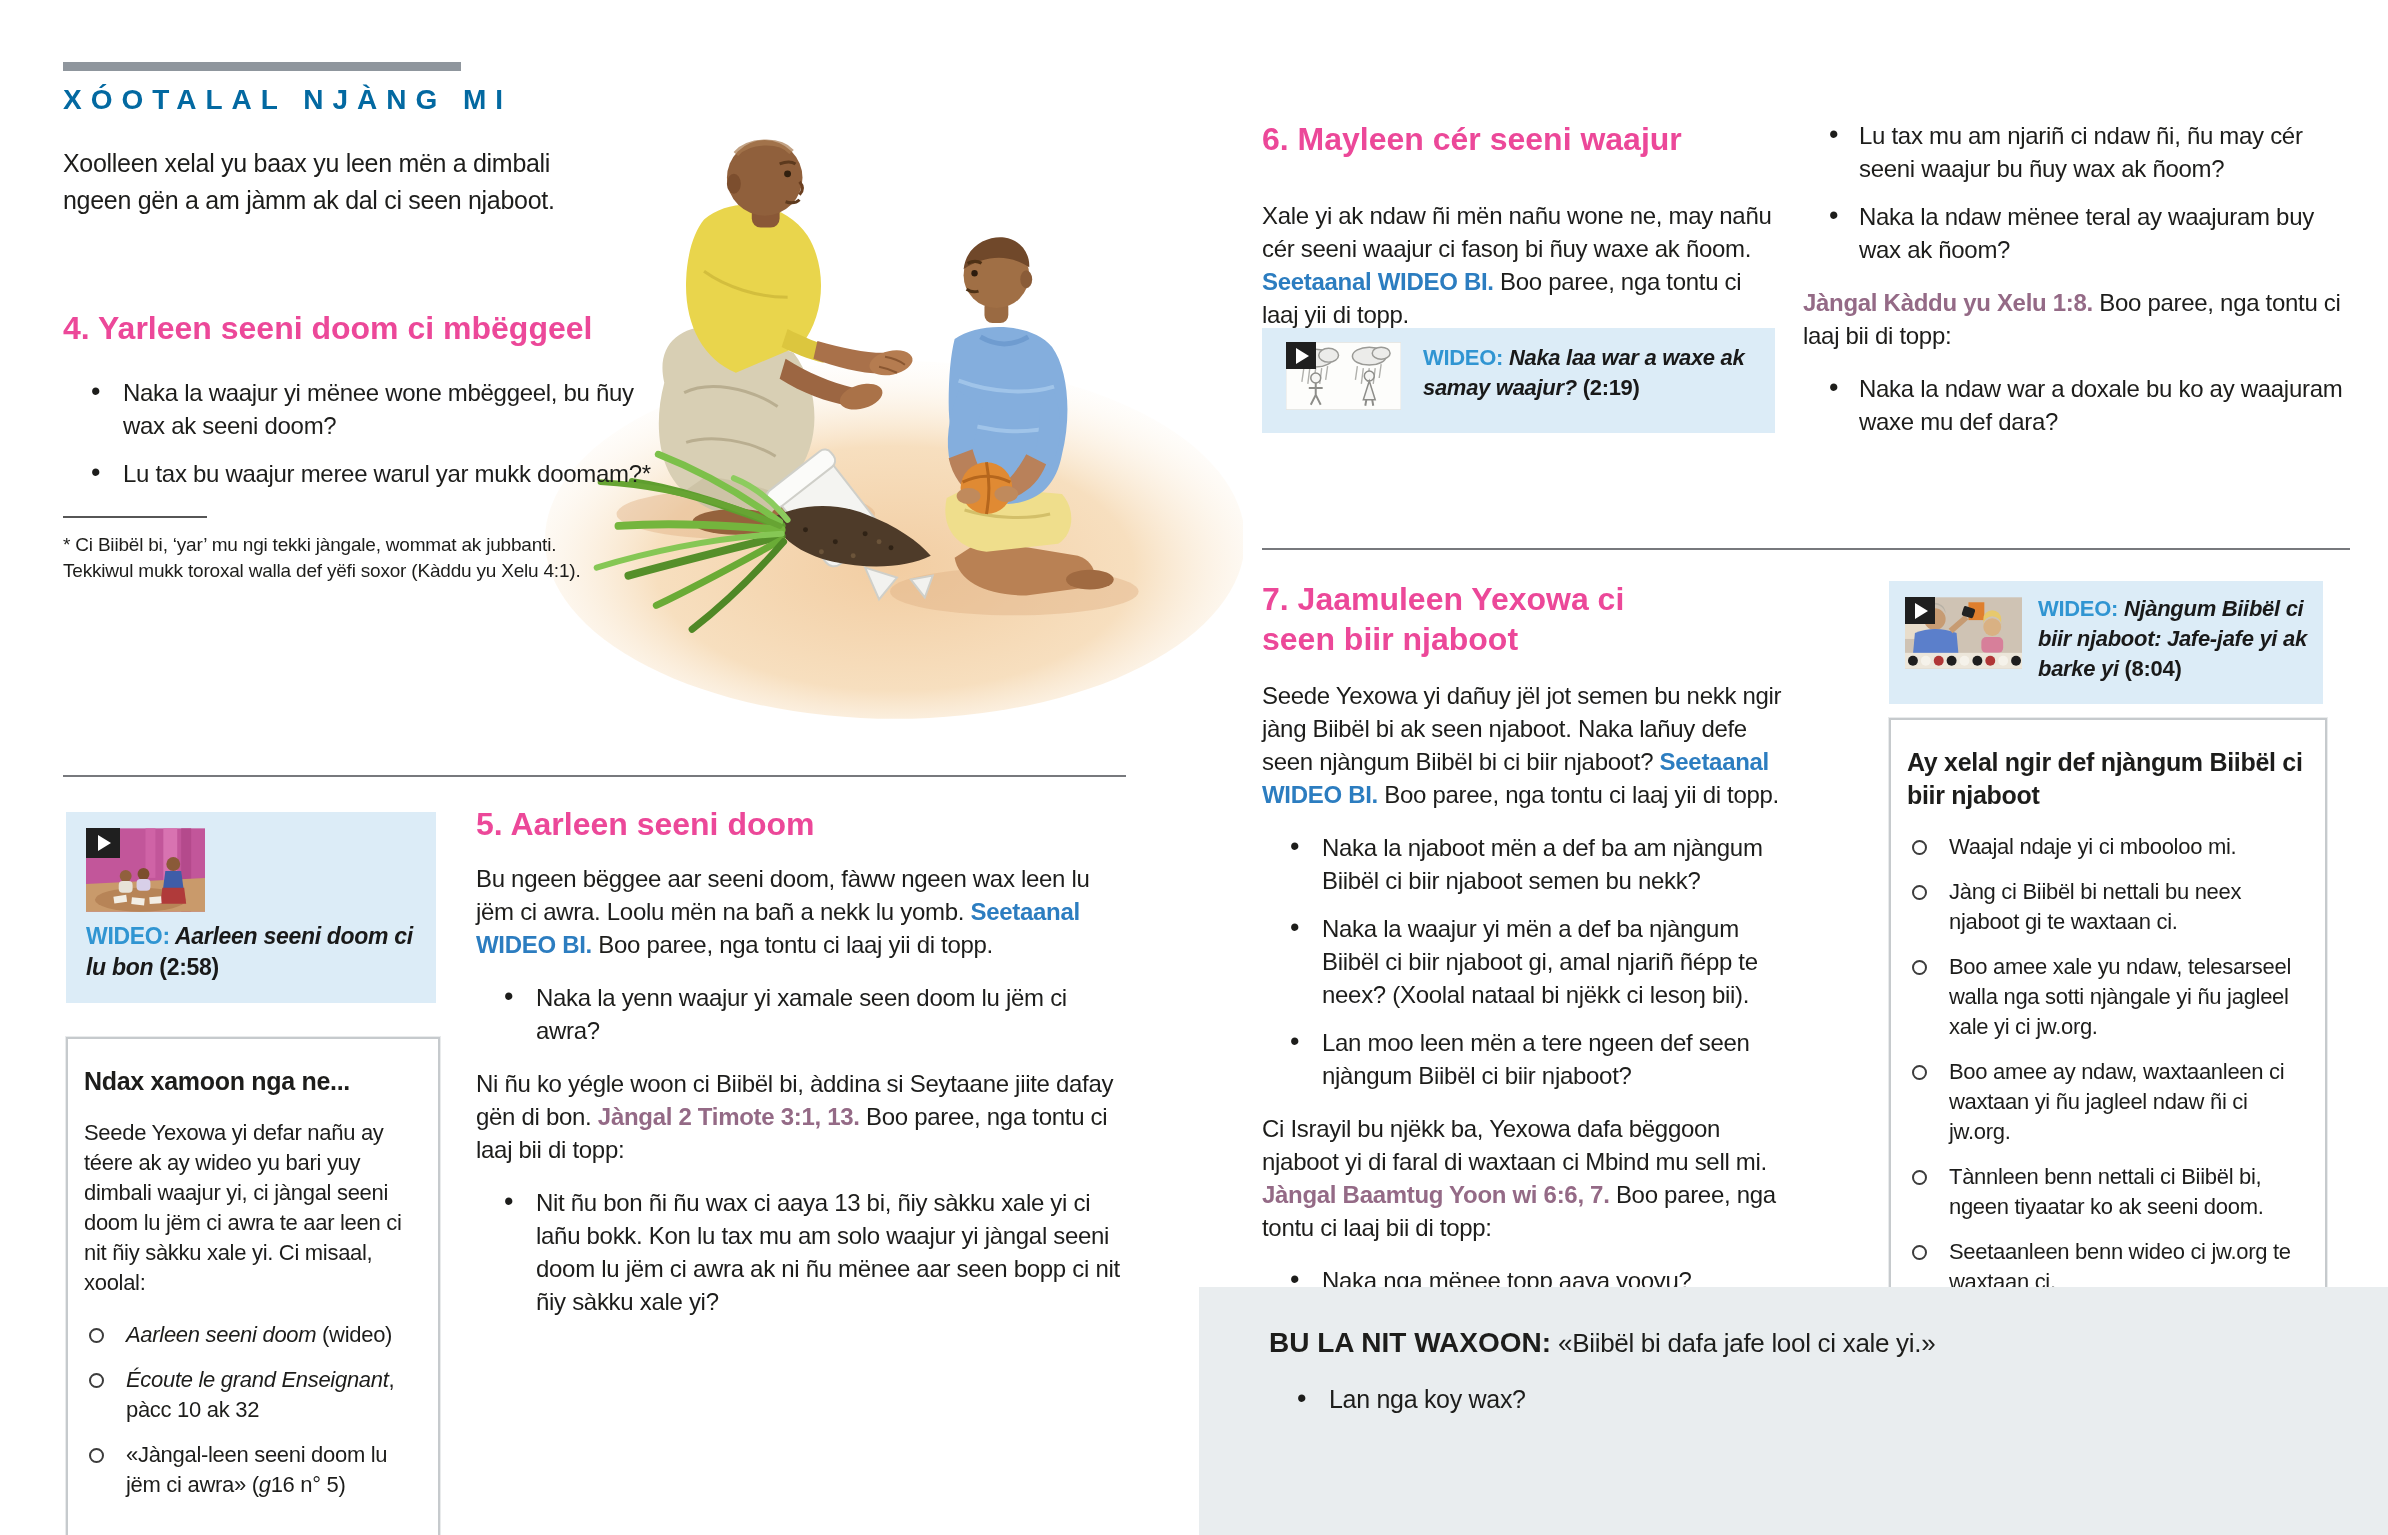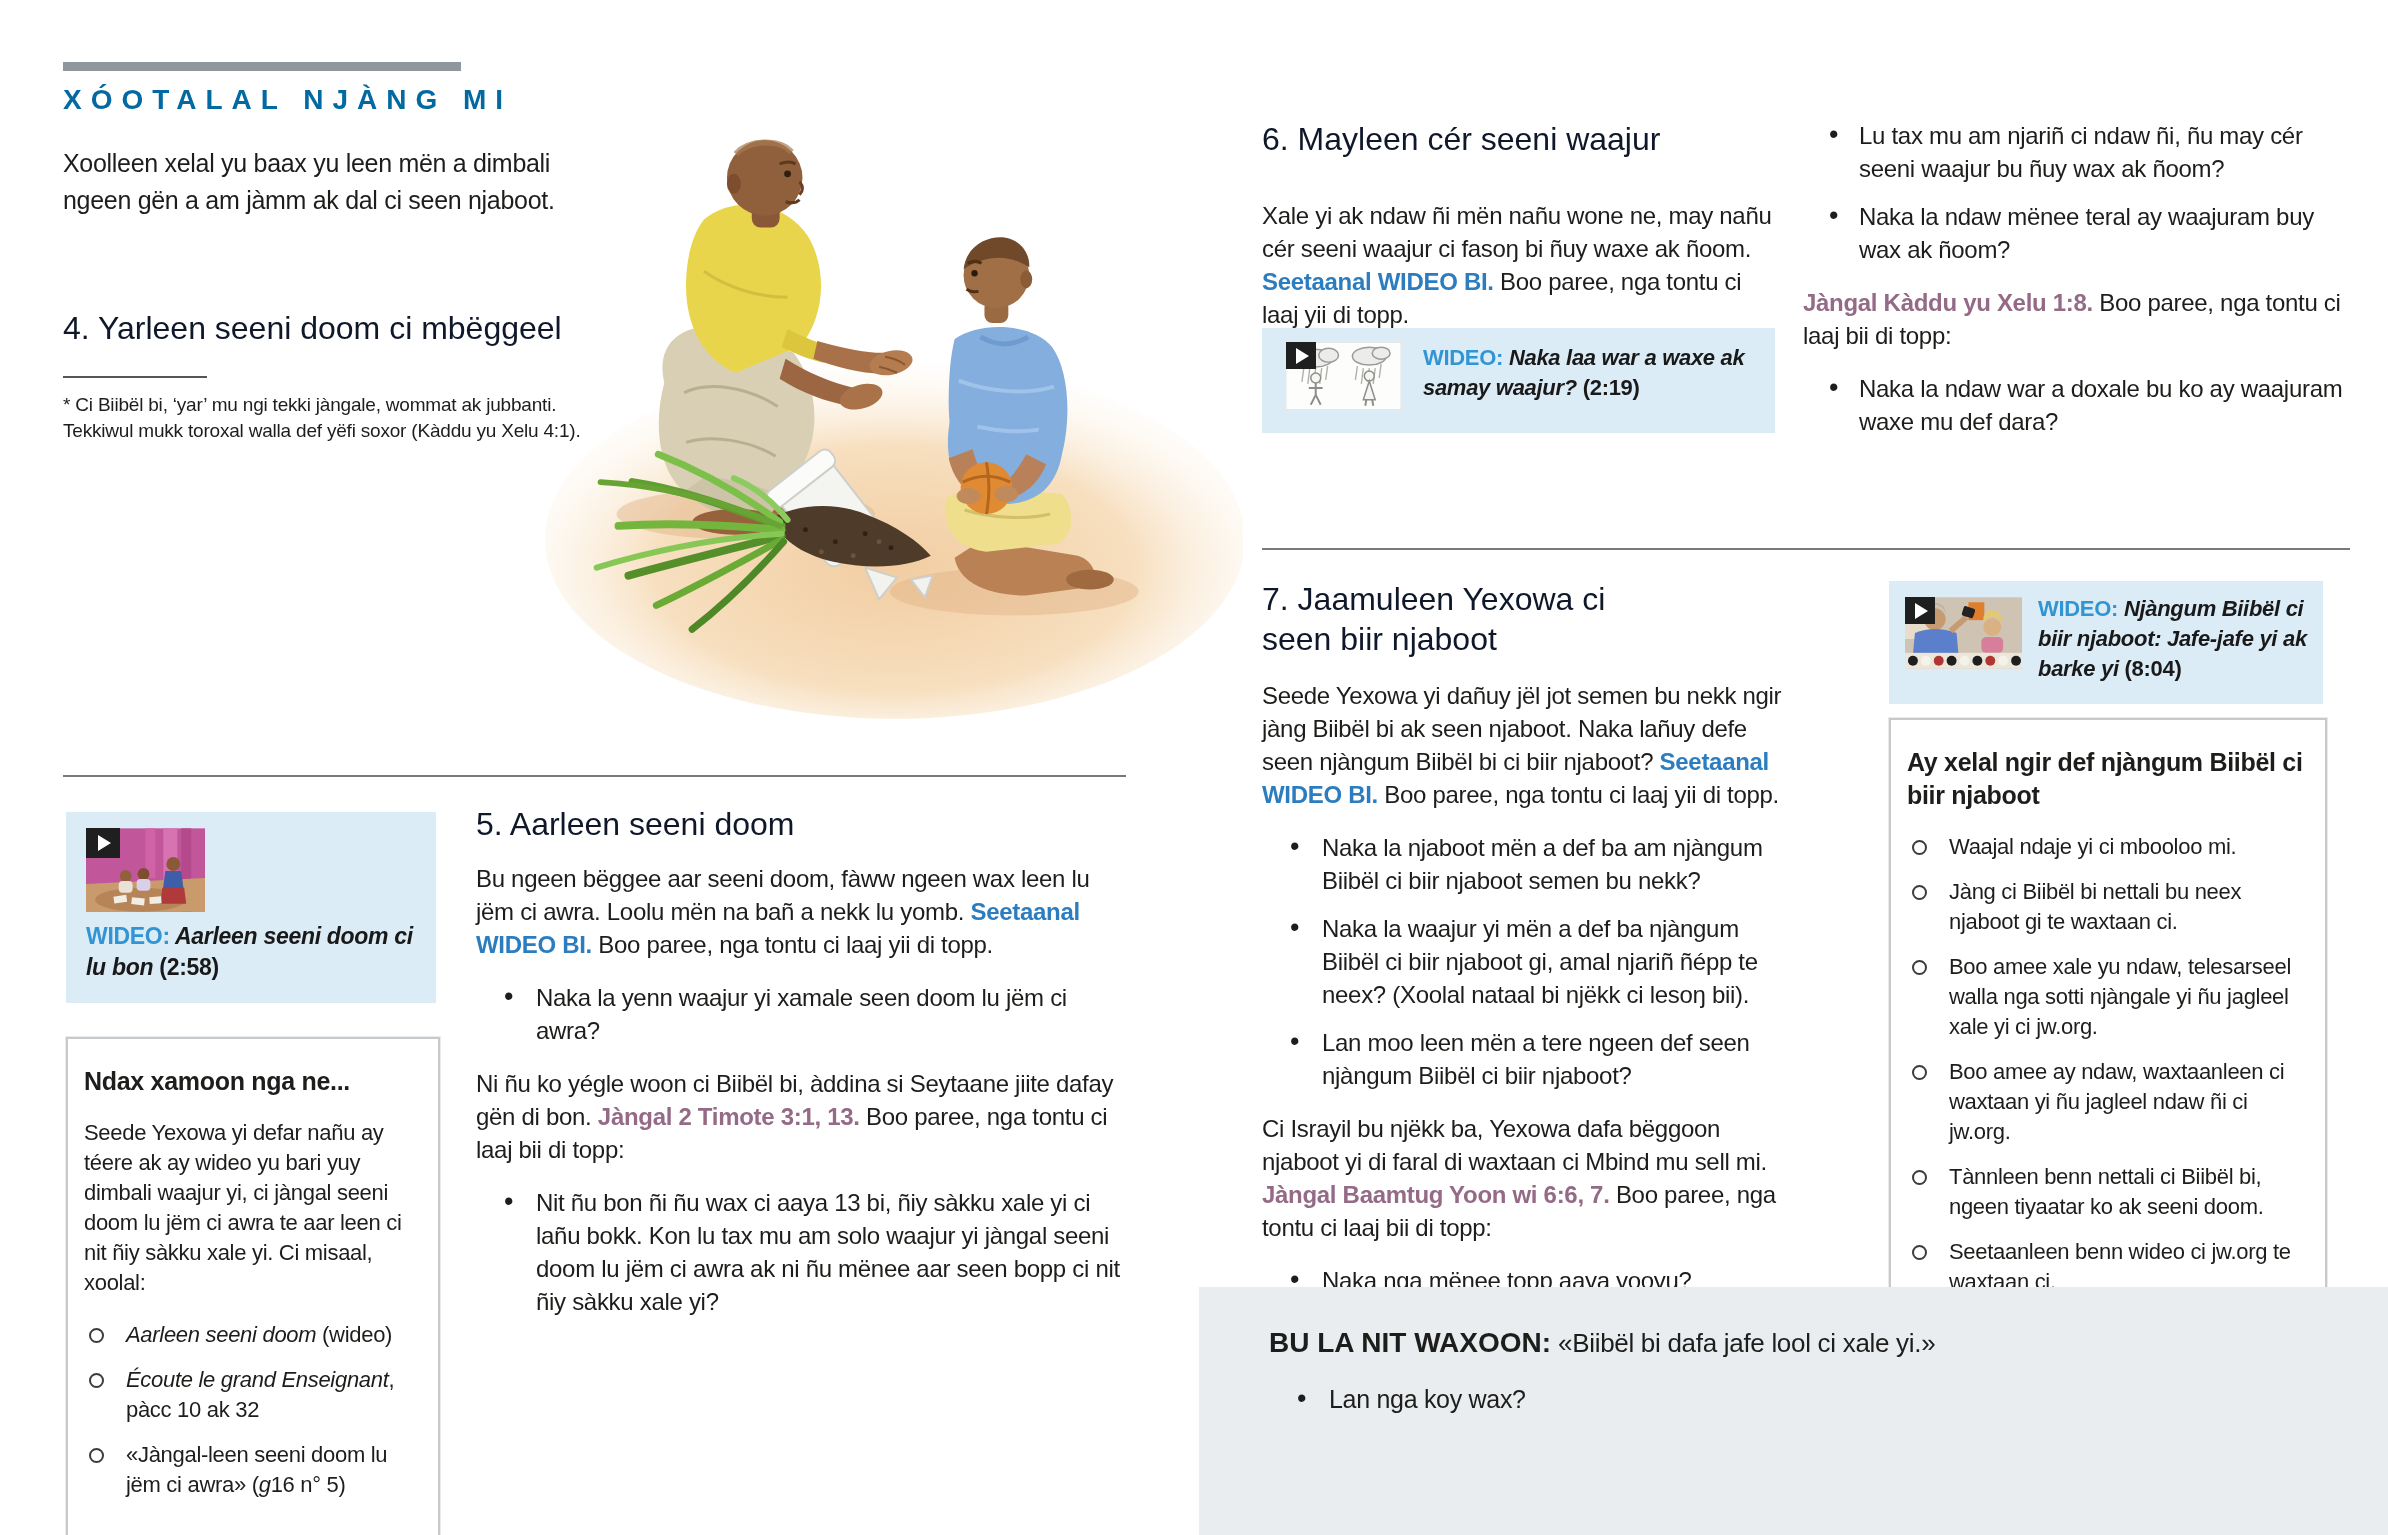--- a/index.html
+++ b/index.html
@@ -6,21 +6,21 @@
   #canvas{position:relative;width:2388px;height:1535px;background:#ffffff;
     font-family:"Liberation Sans",sans-serif;color:#1d1d1b;overflow:hidden;}
   
   .bar{position:absolute;left:63px;top:62px;width:398px;height:9px;background:#8f969d;}
   .kicker{position:absolute;left:63px;top:84px;font-size:28px;font-weight:700;
     letter-spacing:9px;color:#0369a1;white-space:nowrap;}
   .intro{position:absolute;left:63px;top:145px;width:557px;font-size:25px;line-height:37px;
     letter-spacing:-0.3px;margin:0;}
   
   .col{position:absolute;}
-  .col h3{font-size:32px;font-weight:400;color:#0f172a;margin:0 0 28px;line-height:40px;}
+  .col h3{font-size:32px;font-weight:700;color:#ec4899;margin:0 0 28px;line-height:40px;}
   p.body{font-size:24px;line-height:33px;letter-spacing:-0.3px;margin:0 0 20px;}
   .ref{color:#946a86;font-weight:700;cursor:pointer;}
   .wlink{color:#2c7dc0;font-weight:700;cursor:pointer;}
   ul.dots{list-style:none;margin:4px 0 20px;padding:0;}
   ul.dots li{position:relative;padding-left:60px;margin-bottom:15px;font-size:24px;
     line-height:33px;letter-spacing:-0.3px;}
   ul.dots li::before{content:"\2022";position:absolute;left:28px;top:-1px;font-size:27px;}
   .footrule{width:144px;height:2px;background:#565656;margin:26px 0 14px;}
   .footnote{font-size:19px;line-height:26px;letter-spacing:-0.2px;margin:0;width:92%;}
   .hr{position:absolute;height:2px;background:#77797d;}
@@ -180,20 +180,24 @@
         <path d="M248,452 C220,484 192,512 156,540" stroke="#4f8826" stroke-width="7"></path>
         <path d="M246,444 C180,448 120,460 60,478" stroke="#86c755" stroke-width="6"></path>
         <path d="M244,436 C190,412 130,396 64,392" stroke="#67a433" stroke-width="6"></path>
         <path d="M252,430 C236,410 218,396 198,388" stroke="#8ccc5e" stroke-width="6"></path>
       </g>
     </g>
   </svg>
 
   <section class="col s4">
     <h3>4. Yarleen seeni doom ci mbëggeel</h3>
+    <ul class="dots">
+      <li>Naka la waajur yi mënee wone mbëggeel, bu ñuy wax ak seeni doom?</li>
+      <li>Lu tax bu waajur meree warul yar mukk doomam?*</li>
+    </ul>
     <div class="footrule"></div>
     <p class="footnote">* Ci Biibël bi, ‘yar’ mu ngi tekki jàngale, wommat ak jubbanti. Tekkiwul mukk toroxal walla def yëfi soxor (Kàddu yu Xelu 4:1).</p>
   </section>
 
   <div class="hr" id="hr-left"></div>
 
   <div class="vbox" id="vbox1">
     <div class="thumb">
       <svg viewBox="0 0 120 84">
         <rect width="120" height="84" fill="#c2569a"></rect>

